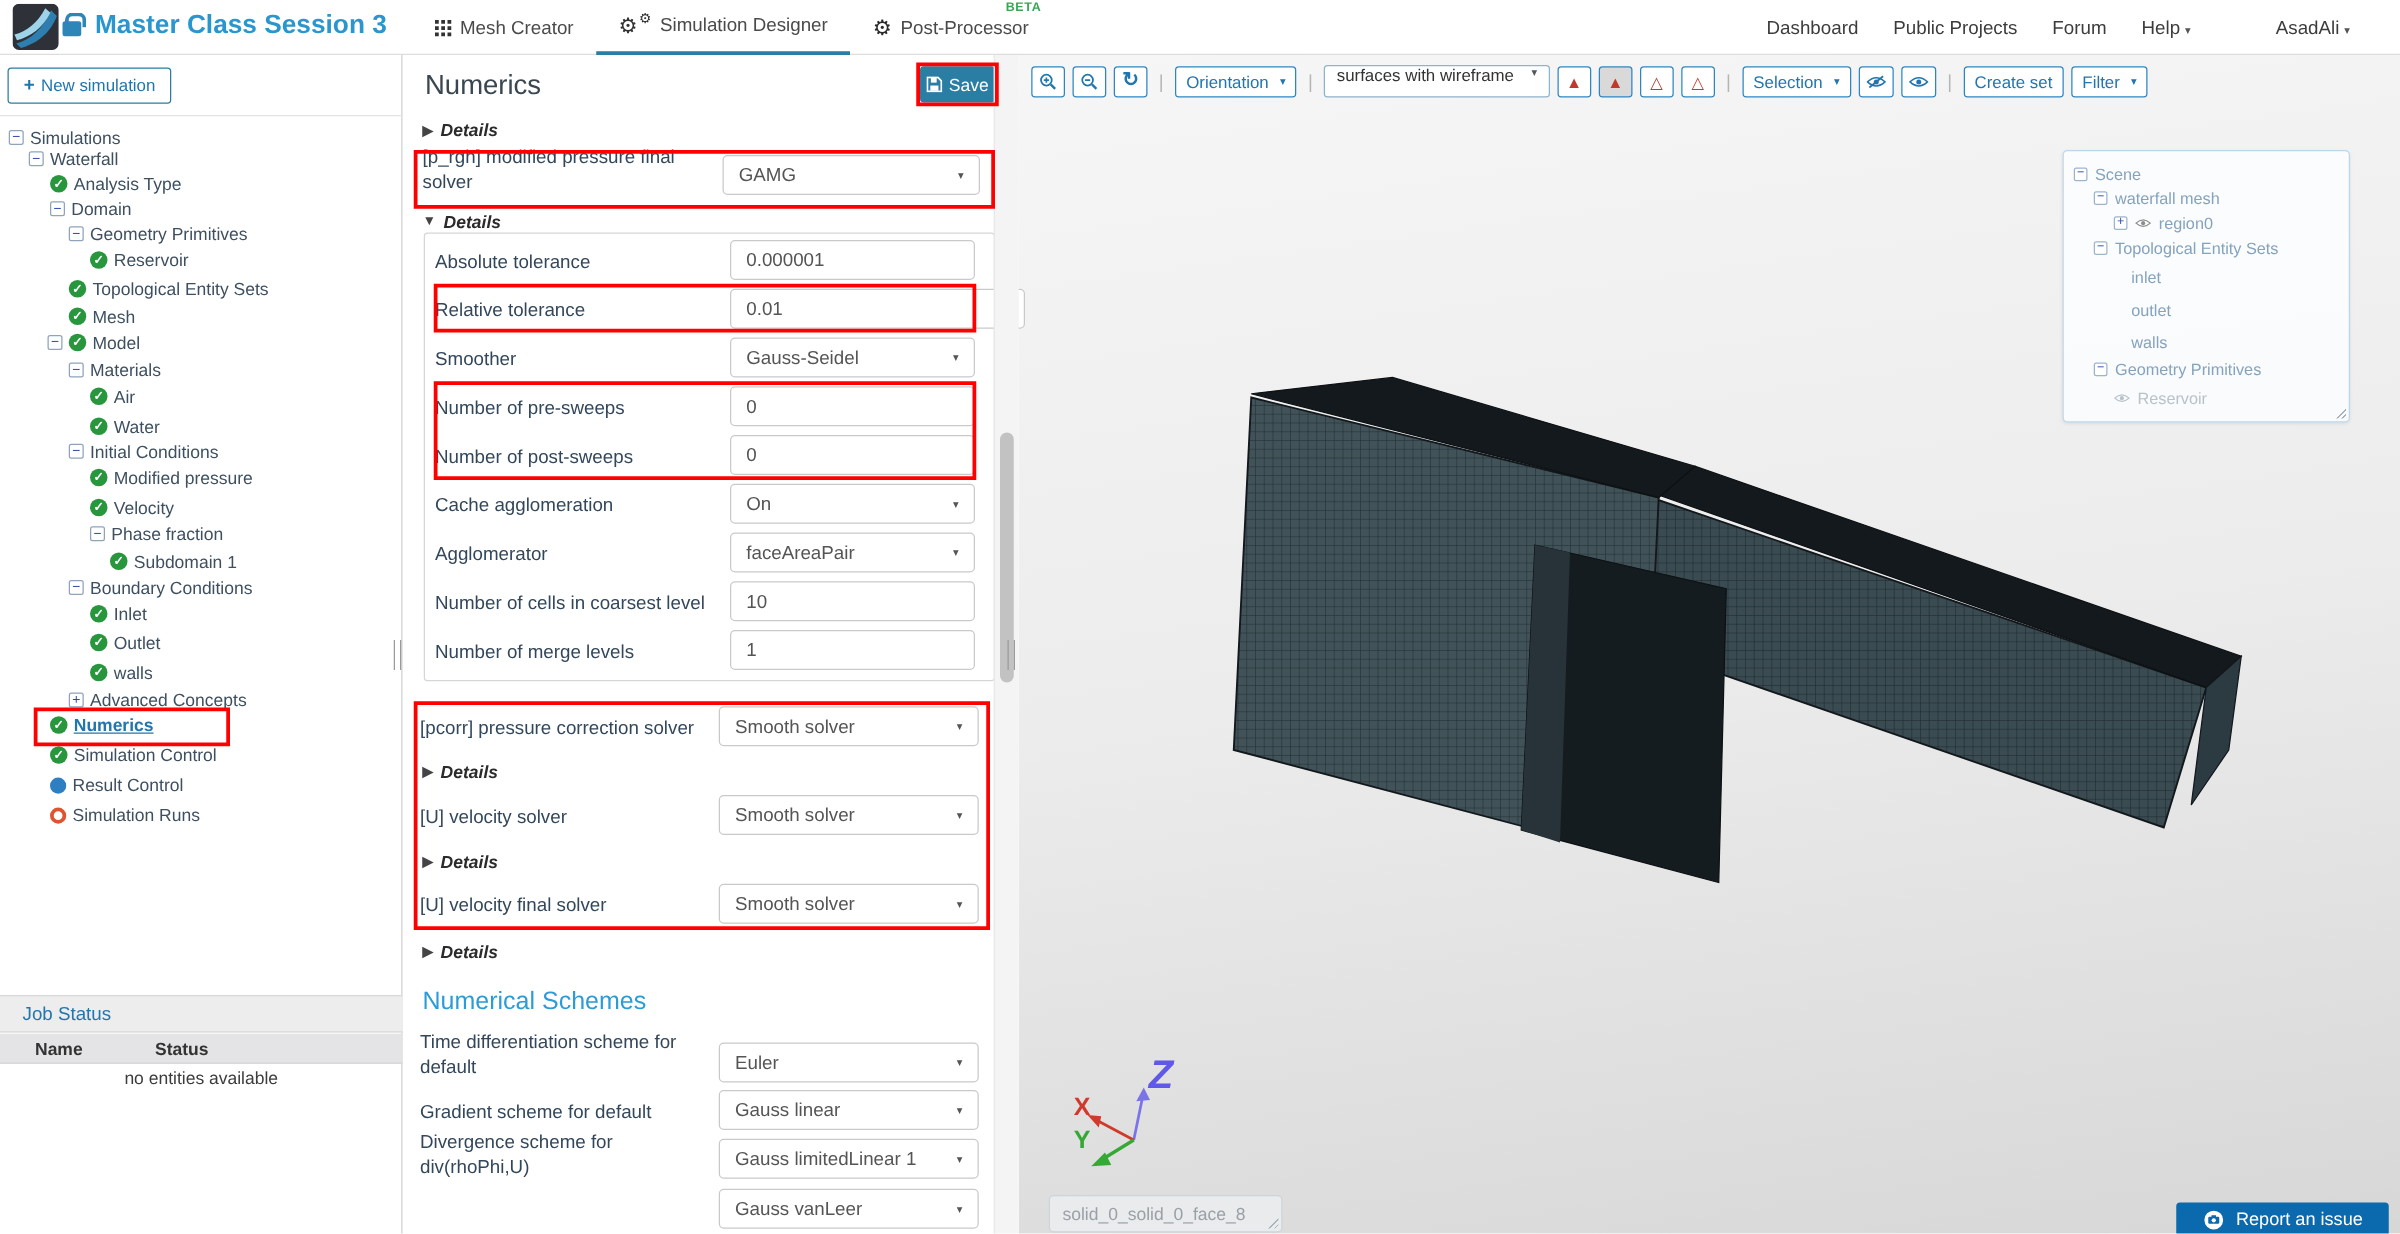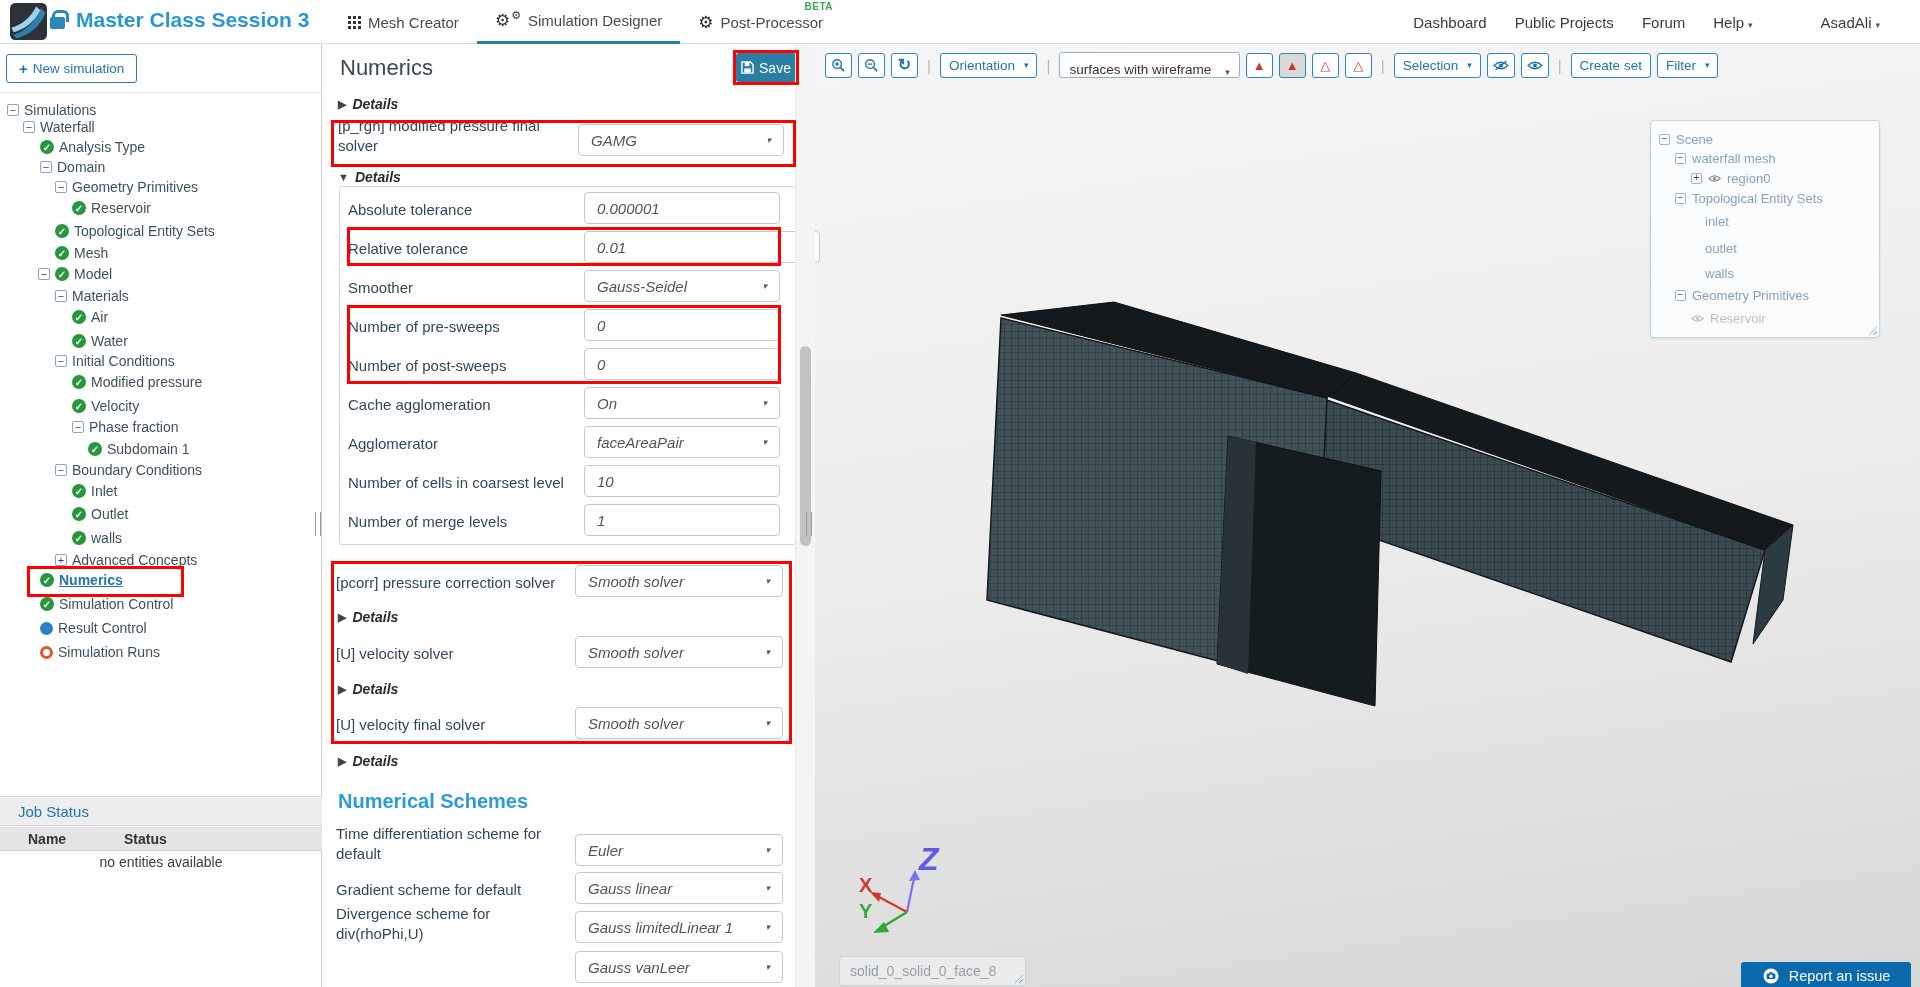--- a/index.html
+++ b/index.html
@@ -41,38 +41,38 @@
   .job-head .c1 { padding-left:28px; width:124px; }
   .job-empty { position:absolute; left:0; top:810px; width:322px; text-align:center; font-size:14px; color:#3c3c3c; }
 
   
   .panel { position:absolute; left:322px; top:44px; width:493px; height:943px; background:#fff; z-index:20; }
   .panel-title { position:absolute; left:18px; top:11px; font-size:22px; color:#3a4750; }
   .save-btn { position:absolute; left:414px; top:9px; width:60px; height:29px; background:#2a7da3; border-radius:3px; color:#fff; font-size:14px; display:flex; align-items:center; justify-content:center; gap:5px; cursor:pointer; }
   .details { position:absolute; font-size:14px; font-style:italic; font-weight:bold; color:#2b2b2b; display:flex; align-items:center; gap:6px; cursor:pointer; }
   .details .tri { font-style:normal; font-size:11px; color:#444; }
   .flabel { position:absolute; font-size:15px; color:#33475b; line-height:1.3; }
-  .fld { position:absolute; height:32px; border:1px solid #c9c9c9; border-radius:4px; background:#fff; font-size:15px; color:#555; padding:0 12px; display:flex; align-items:center;font-style:italic; }
+  .fld { position:absolute; height:32px; border:1px solid #c9c9c9; border-radius:4px; background:#fff; font-size:15px; color:#555; padding:0 12px; display:flex; align-items:center; }
   .fld.select { justify-content:space-between; cursor:pointer; }
   .group-box { position:absolute; left:17px; top:142px; width:457px; height:359px; border:1px solid #d6d6d6; border-radius:3px; background:#fff; }
-  .schemes-title { position:absolute; left:16px; top:746px; font-size:20px; color:#2b9cd8;font-weight:bold; }
+  .schemes-title { position:absolute; left:16px; top:746px; font-size:20px; color:#2b9cd8; }
   .pscroll { position:absolute; left:473px; top:0; width:20px; height:943px; background:#f4f4f4; border-left:1px solid #e8e8e8; }
   .pthumb { position:absolute; left:4px; top:302px; width:11px; height:200px; background:#c2c2c2; border-radius:6px; }
   .red-annot { position:absolute; border:3px solid #ff0000; pointer-events:none; z-index:60; }
   .grip { position:absolute; width:6px; height:24px; border-left:1px solid #9a9a9a; border-right:1px solid #9a9a9a; z-index:50; }
 
   
   .viewer { position:absolute; left:815px; top:44px; width:1105px; height:943px; background:linear-gradient(172deg,#f6f6f6 0%,#ececec 50%,#d7d7d7 100%); z-index:10; overflow:hidden; }
   .vtoolbar { position:absolute; left:10px; top:8px; display:flex; align-items:center; gap:6px; z-index:15; }
   .vbtn { height:25px; min-width:27px; border:1px solid #2e86c1; border-radius:3px; background:#fff; color:#2176ae; font-size:13.5px; display:flex; align-items:center; justify-content:center; gap:5px; padding:0 8px; cursor:pointer; white-space:nowrap; }
   .vbtn.icon { padding:0 5px; }
   .vbtn.active { background:#d9d9d9; }
   .vbtn .tri-red { color:#c0392b; font-size:13px; line-height:1; }
   .vsep { color:#b5b5b5; font-size:15px; padding:0 3px; }
-  .vselect { height:26px; border:1px solid #8fb3cc; border-radius:3px; background:#fff; color:#333; font-size:13.5px; display:flex; align-items:flex-end; gap:10px; padding:0 9px; cursor:pointer; }
+  .vselect { height:26px; border:1px solid #8fb3cc; border-radius:3px; background:#fff; color:#333; font-size:13.5px; display:flex; align-items:flex-start; gap:10px; padding:0 9px; cursor:pointer; }
   .refresh-g { font-size:16px; font-weight:bold; color:#2176ae; line-height:1; }
 
   .scene-panel { position:absolute; left:835px; top:76px; width:230px; height:218px; background:rgba(251,253,255,0.88); border:1px solid #bcd6ea; border-radius:4px; box-shadow:0 1px 3px rgba(0,0,0,0.08); z-index:14; }
   .sc-item { position:absolute; height:16px; display:flex; align-items:center; gap:6px; font-size:13px; color:#85a3bd; white-space:nowrap; cursor:pointer; }
   .sc-item .exp { width:11px; height:11px; font-size:10px; border-color:#9db4cc; }
   .sc-item.disabled { color:#b9c2c9; }
   .rs-corner { position:absolute; right:2px; bottom:2px; width:9px; height:9px; clip-path:polygon(100% 0,100% 100%,0 100%); background:repeating-linear-gradient(-45deg,transparent 0 2px,#a8b2ba 2px 3px); }
 
   .face-chip { position:absolute; left:24px; top:912px; width:187px; height:30px; background:#e9ebed; border:1px solid #cdd4da; border-radius:4px; display:flex; align-items:center; padding:0 10px; font-size:14px; color:#9aa0a6; z-index:14; }
   .report-btn { position:absolute; left:926px; top:918px; width:170px; height:27px; background:#0b69ad; border-radius:3px; color:#fff; font-size:14.5px; display:flex; align-items:center; justify-content:center; gap:9px; cursor:pointer; z-index:14; }

